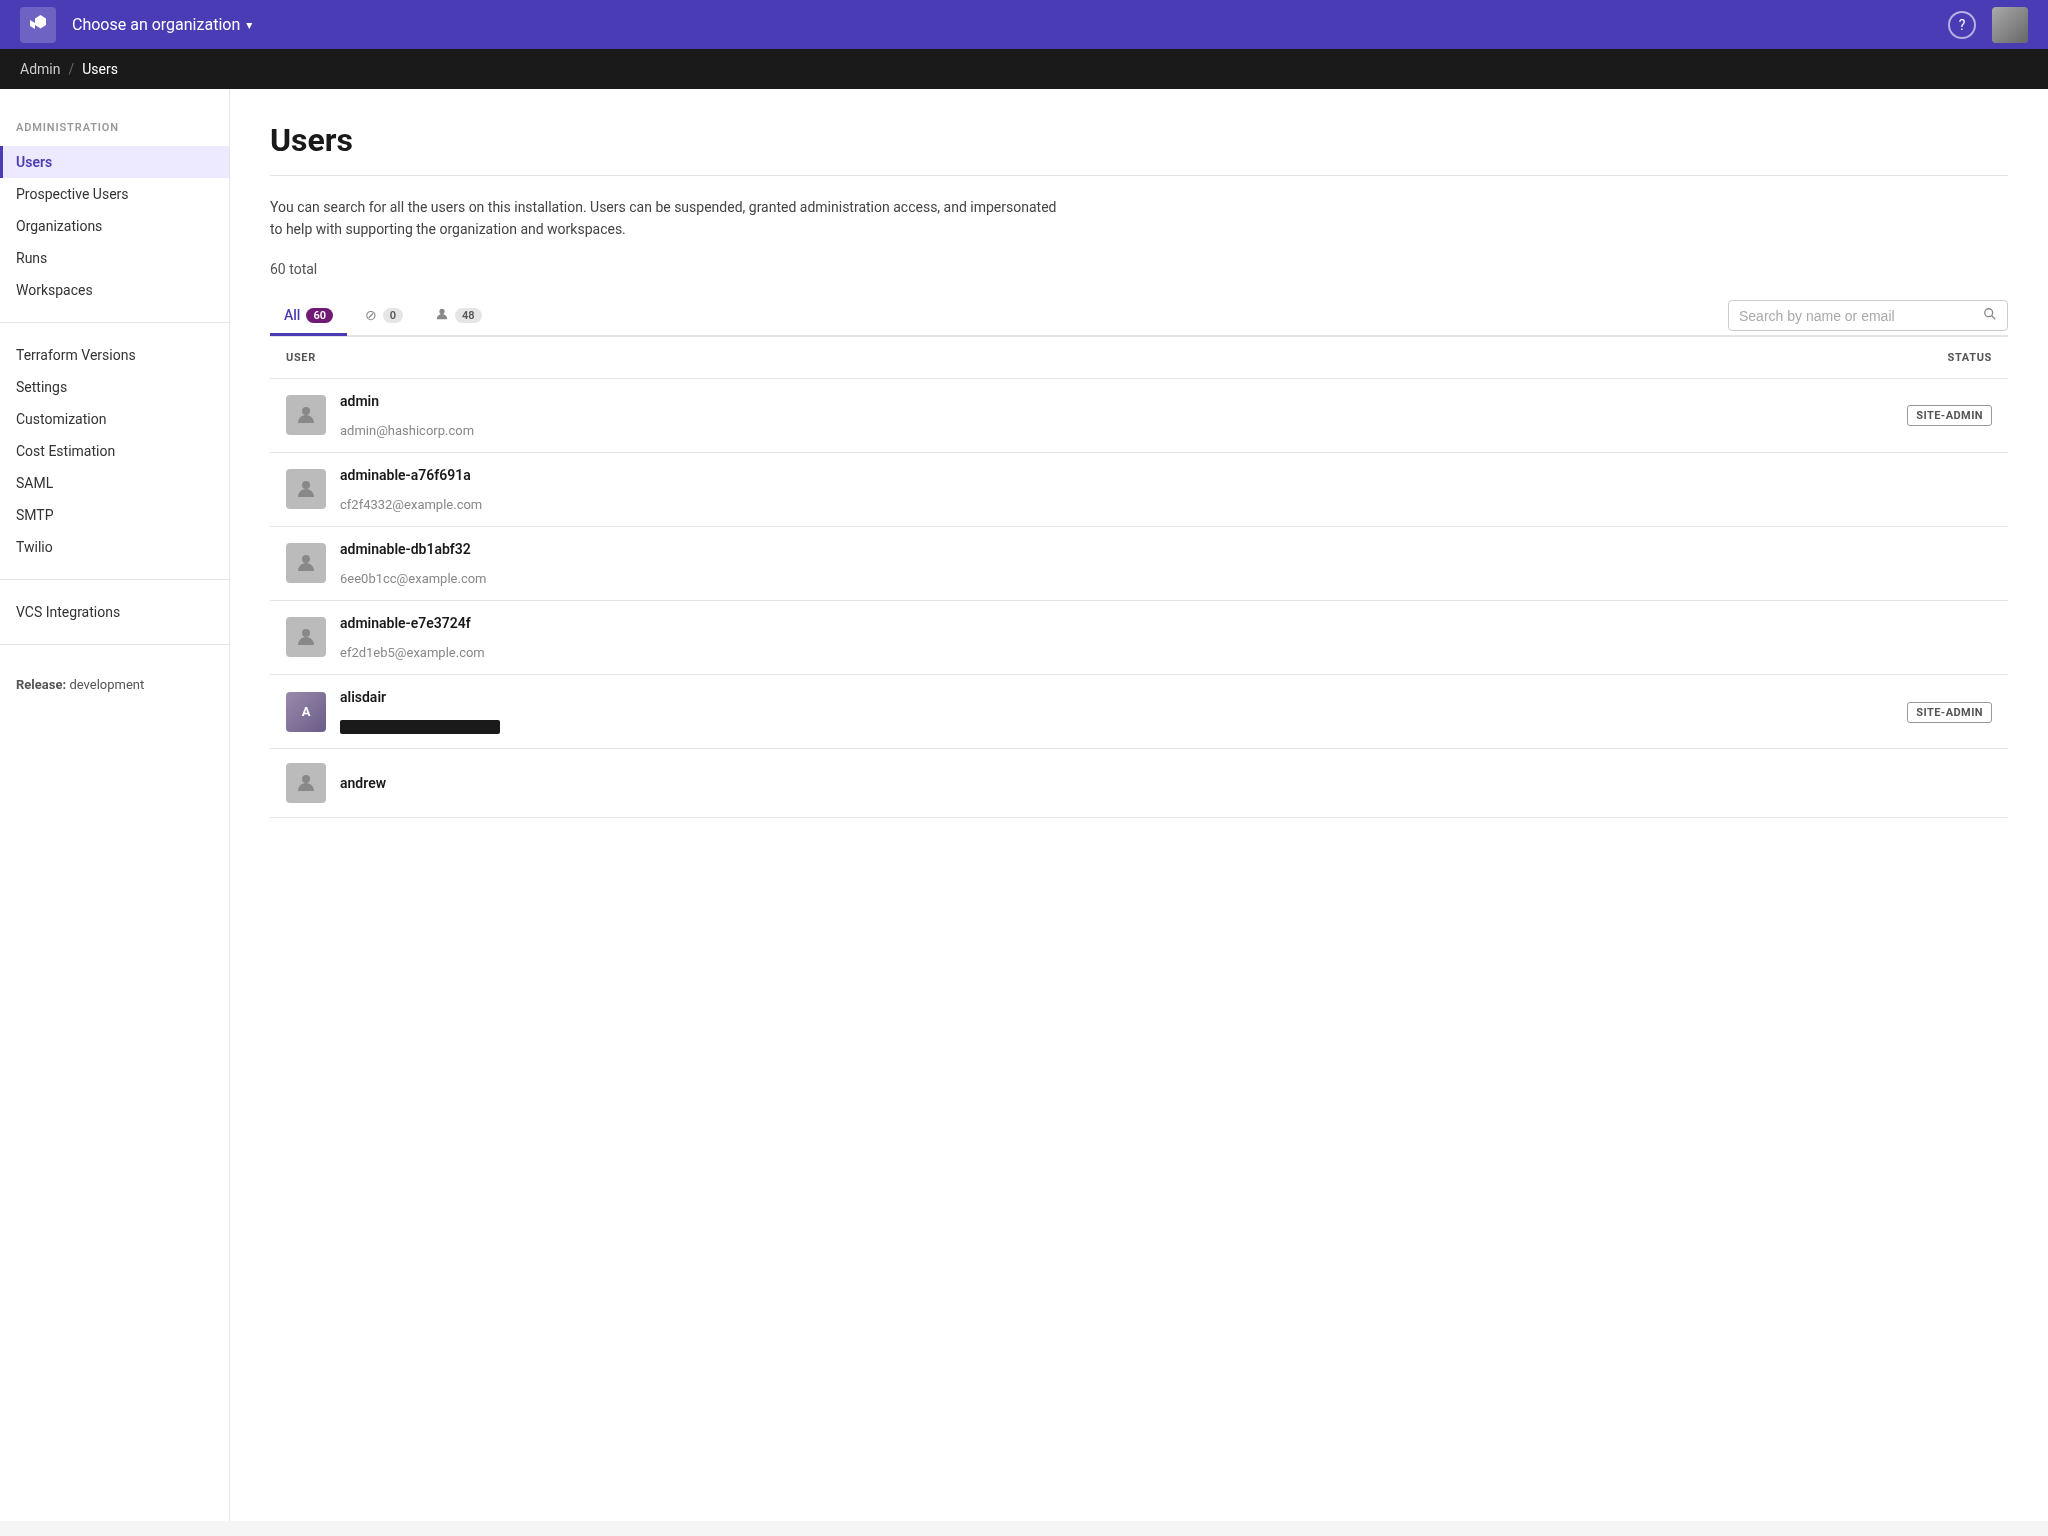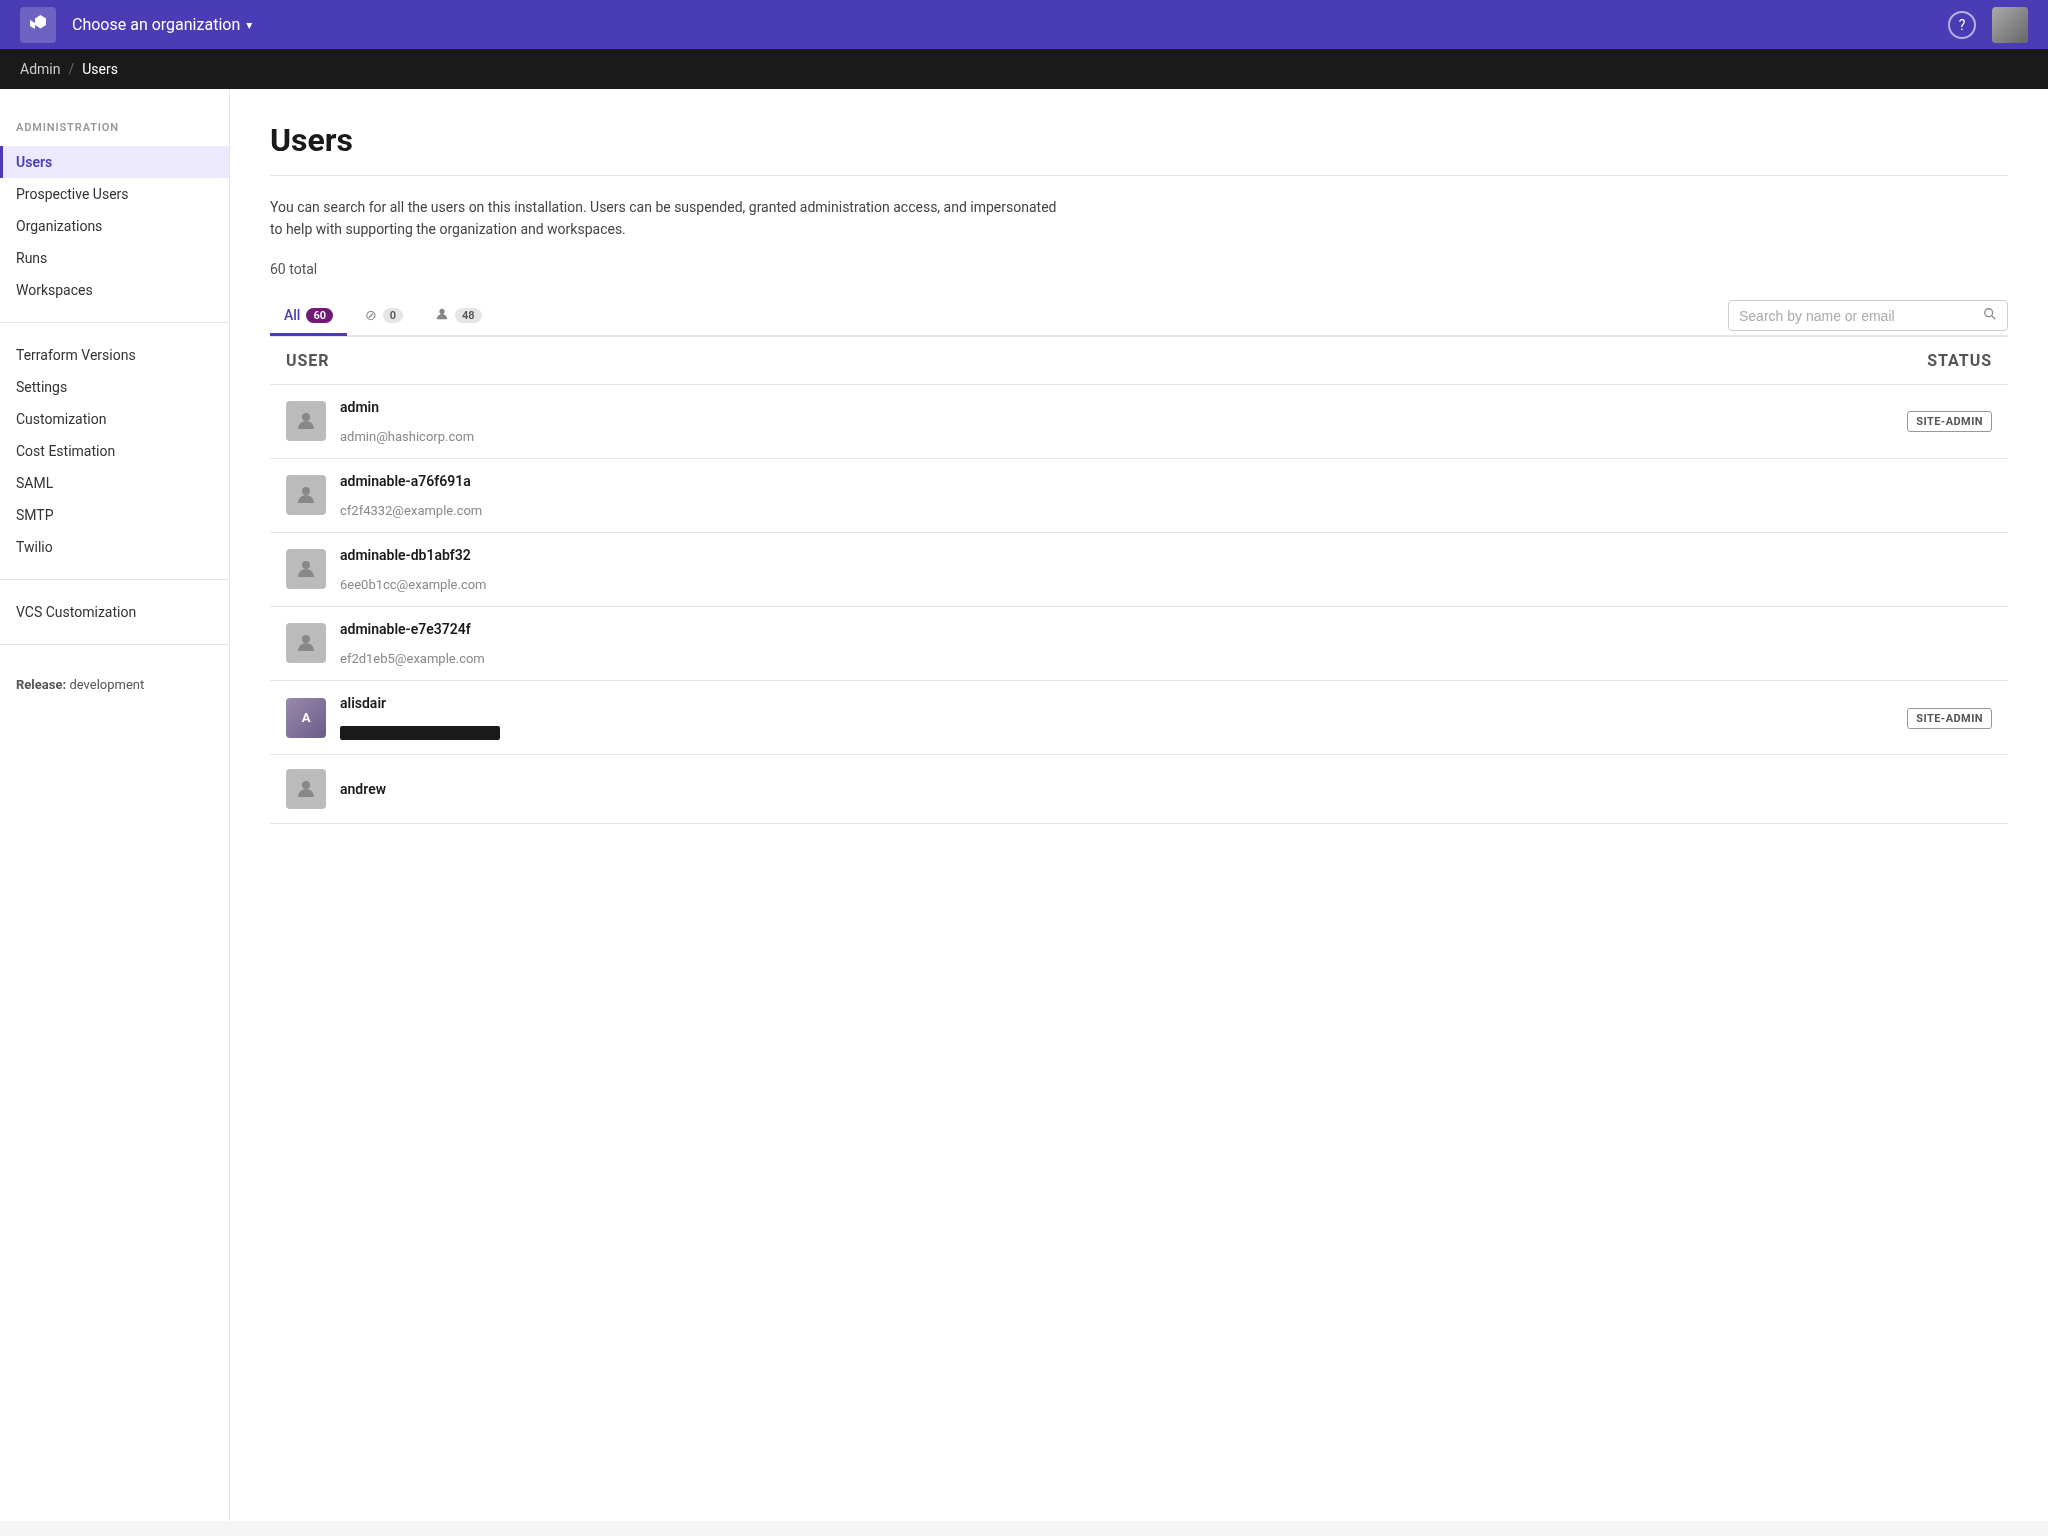--- a/index.html
+++ b/index.html
@@ -207,21 +207,21 @@
     
     .users-table {
       width: 100%;
       border-collapse: collapse;
       margin-top: 0;
     }
     .users-table thead tr {
       border-bottom: 1px solid #e5e5e5;
     }
     .users-table th {
-      font-size: 16px;
+      font-size: 11px;
       font-weight: 700;
       color: #555;
       letter-spacing: 0.06em;
       text-transform: uppercase;
       padding: 14px 16px;
       text-align: left;
     }
     .users-table th.status-col { text-align: right; }
     .users-table td {
       padding: 14px 16px;
@@ -321,21 +321,21 @@
     <a class="sidebar-item">Terraform Versions</a>
     <a class="sidebar-item">Settings</a>
     <a class="sidebar-item">Customization</a>
     <a class="sidebar-item">Cost Estimation</a>
     <a class="sidebar-item">SAML</a>
     <a class="sidebar-item">SMTP</a>
     <a class="sidebar-item">Twilio</a>
 
     <hr class="sidebar-divider">
 
-    <a class="sidebar-item">VCS Customization</a>
+    <a class="sidebar-item">VCS Integrations</a>
 
     <hr class="sidebar-divider">
 
     <div class="sidebar-release">
       <strong>Release:</strong>
       <span>development</span>
     </div>
   </aside>
 
   <main class="content">

